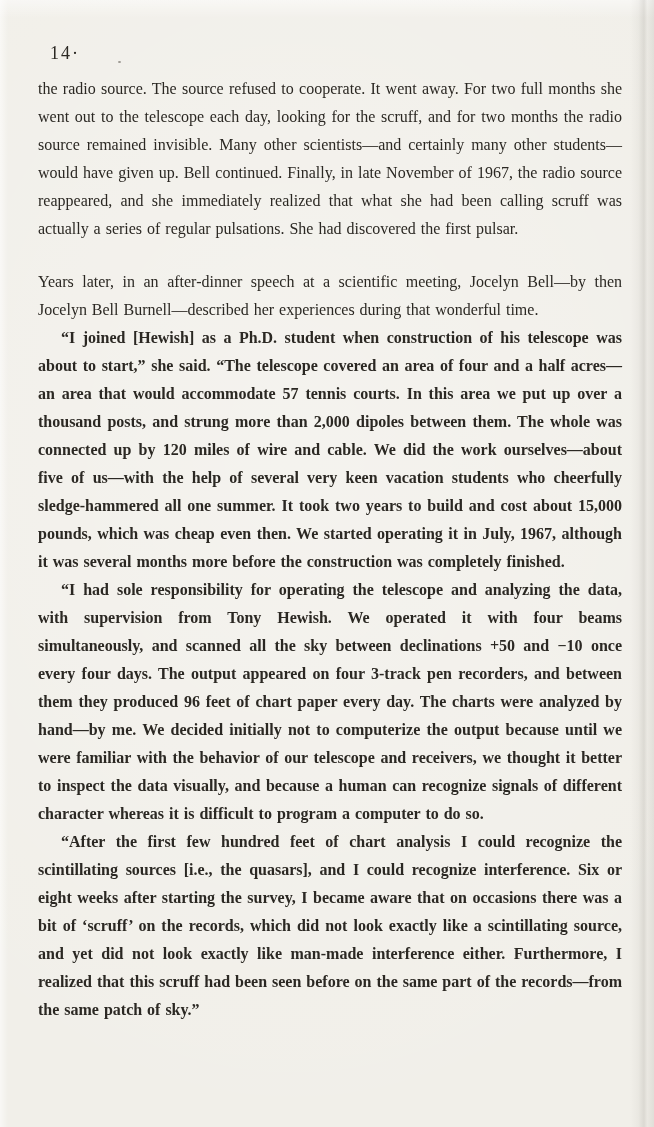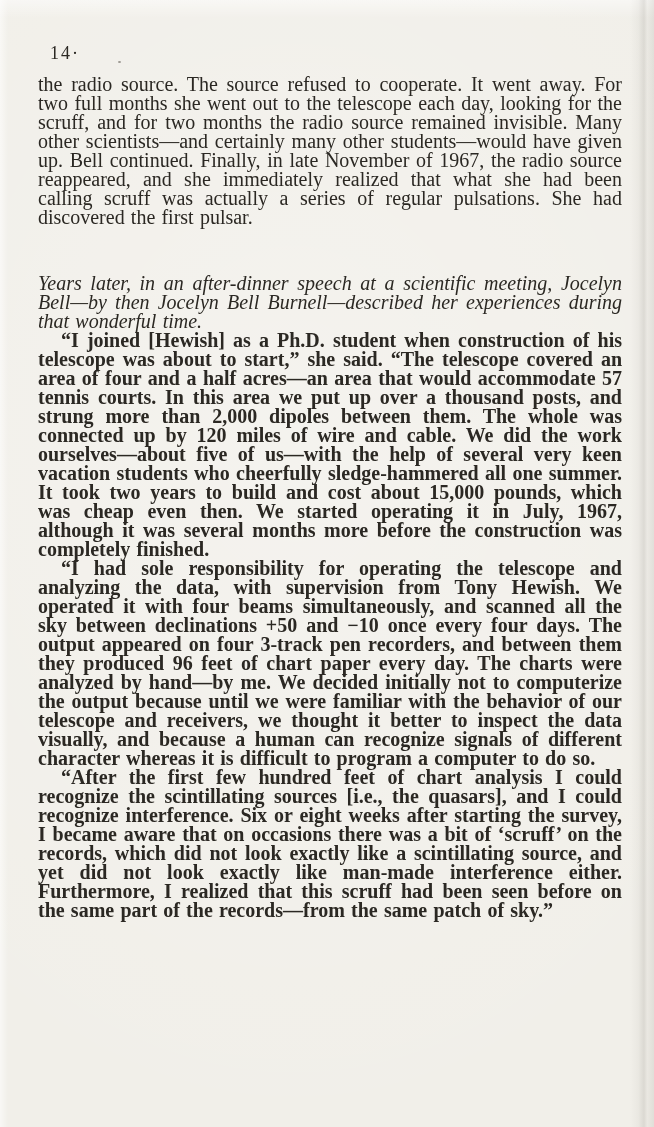--- a/index.html
+++ b/index.html
@@ -72,28 +72,27 @@
     white-space: nowrap;
   }
   .body-text {
     position: absolute;
     top: 75px;
     left: 38px;
     width: 584px;
   }
   .para {
     margin: 0;
-    font-size: 20px;
-    line-height: 19px;
+    font-size: 16px;
+    line-height: 28px;
     text-align: justify;
     word-spacing: 0.06em;
   }
   .para.section-start {
-    margin-top: 47px;
-    font-style: italic;
+    margin-top: 25px;
   }
   .para.indent {
     text-indent: 23px;
     font-weight: bold;
   }
   .speck {
     position: absolute;
     left: 118px;
     top: 61px;
     width: 3px;

